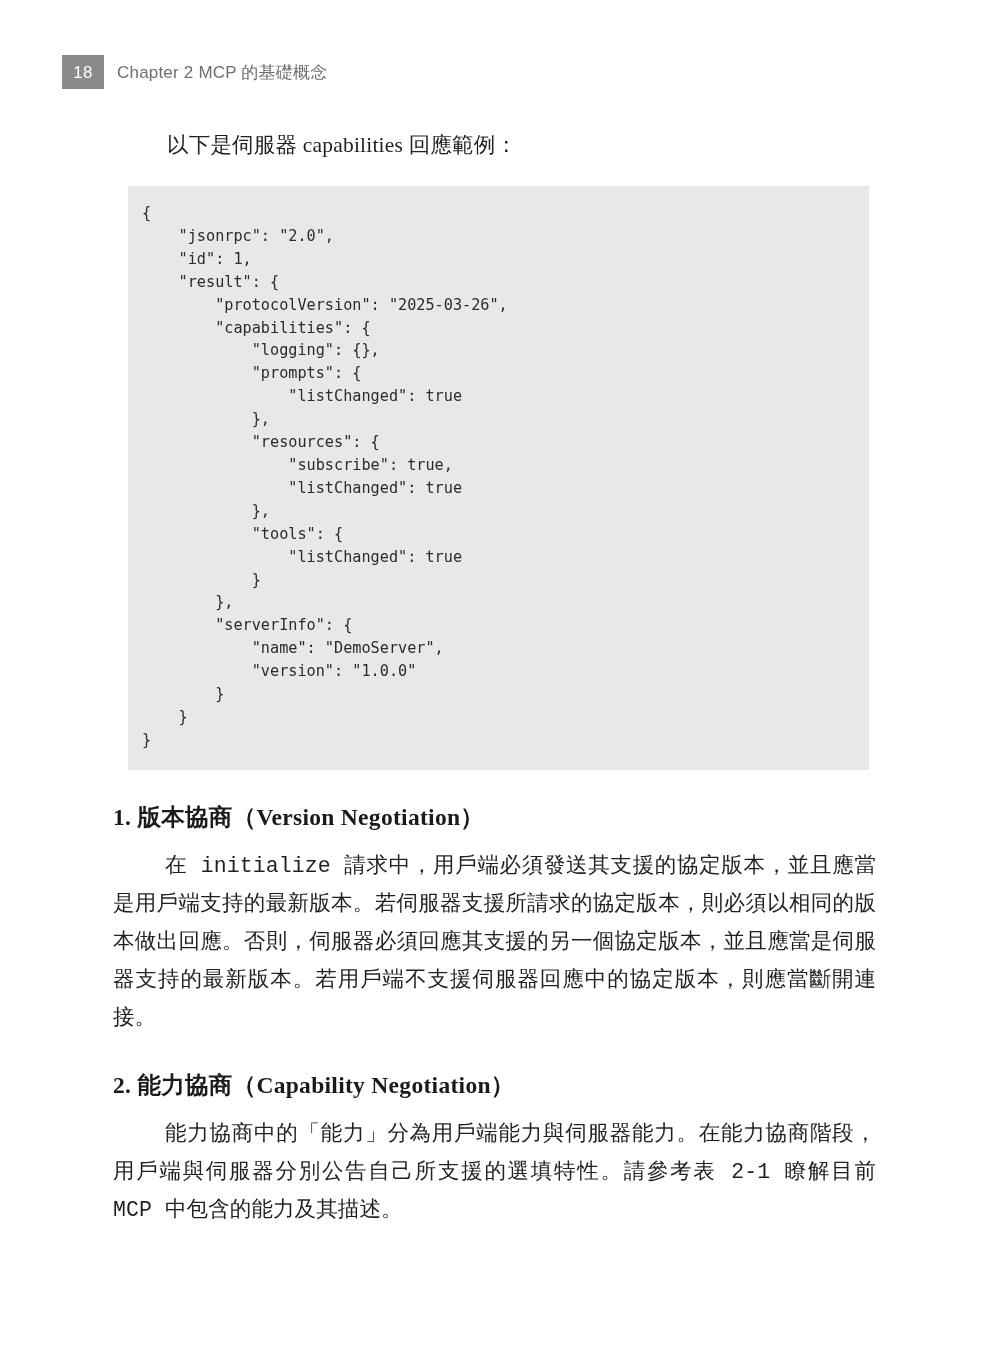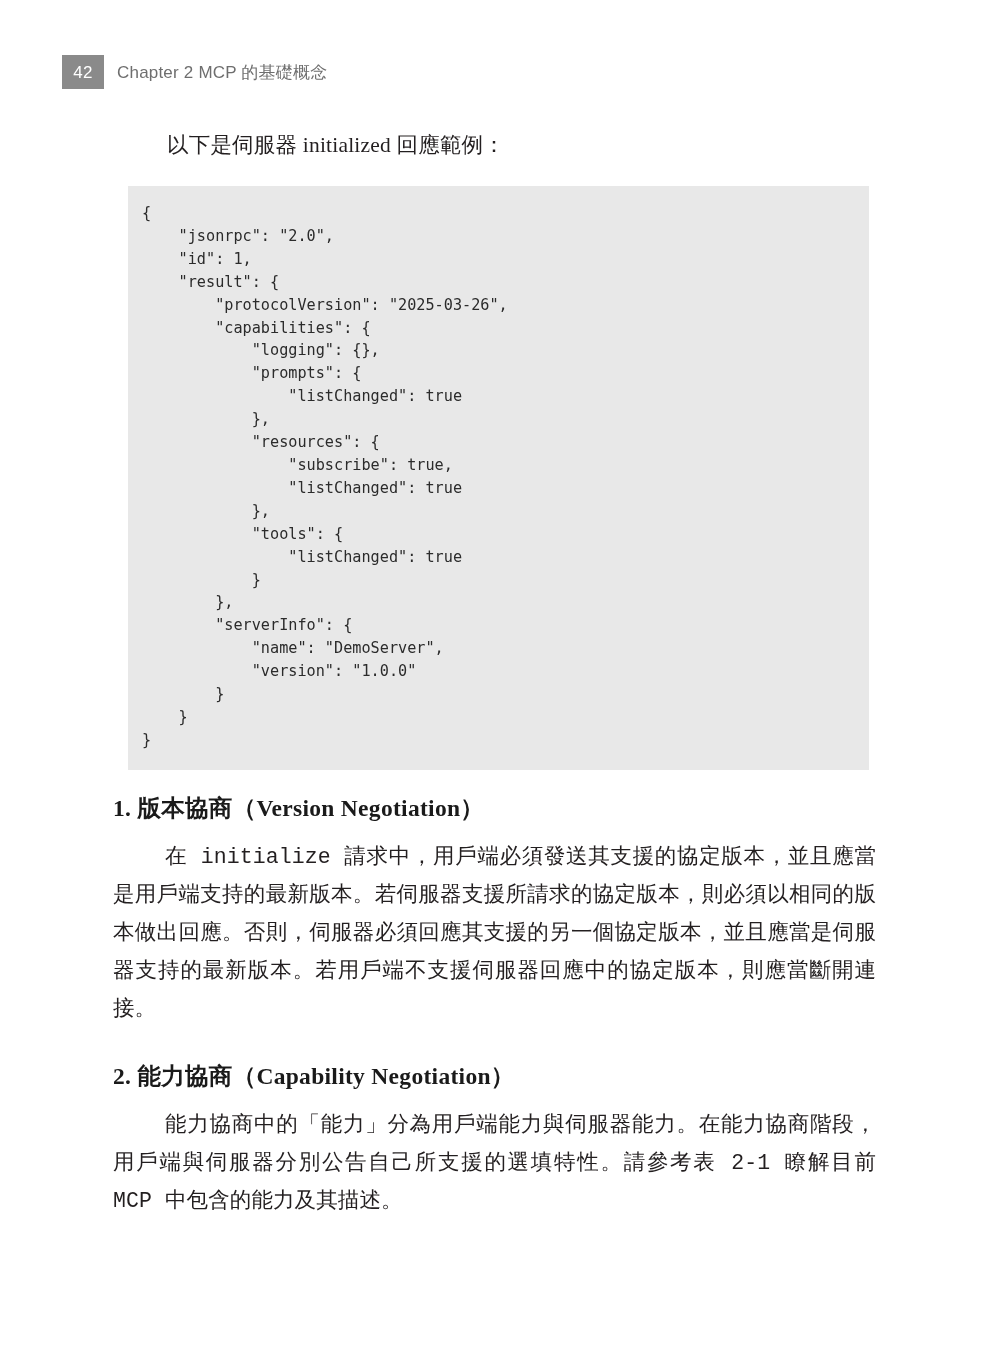--- a/index.html
+++ b/index.html
@@ -98,48 +98,48 @@
   
   h2.section-heading {
     font-size: 23.5px;
     font-weight: bold;
     margin: 30px 0 12px 0;
     line-height: 36px;
     letter-spacing: 0.3px;
     color: #1a1a1a;
     font-family: "Liberation Serif", "DejaVu Serif", serif;
   }
-  h2.section-heading.first { margin-top: 20px; }
+  h2.section-heading.first { margin-top: 29px; }
 
   
   p.body-text {
     font-size: 21.5px;
     line-height: 38px;
     margin: 0;
     text-align: justify;
     text-justify: inter-character;
     text-indent: 52px;
     letter-spacing: 0.1px;
     color: #231f20;
     font-family: Liberation Mono, monospace;
   }
 </style>
 </head>
 <body>
 
 <div class="page-header">
   <div class="page-number-box">
-    <span class="num">42</span>
+    <span class="num">18</span>
   </div>
   <div class="header-title">Chapter 2  MCP 的基礎概念</div>
 </div>
 
 <div class="content">
 
-  <p class="lead-line">以下是伺服器 initialized 回應範例：</p>
+  <p class="lead-line">以下是伺服器 capabilities 回應範例：</p>
 
   <div class="code-block">
     <pre>{
     "jsonrpc": "2.0",
     "id": 1,
     "result": {
         "protocolVersion": "2025-03-26",
         "capabilities": {
             "logging": {},
             "prompts": {

